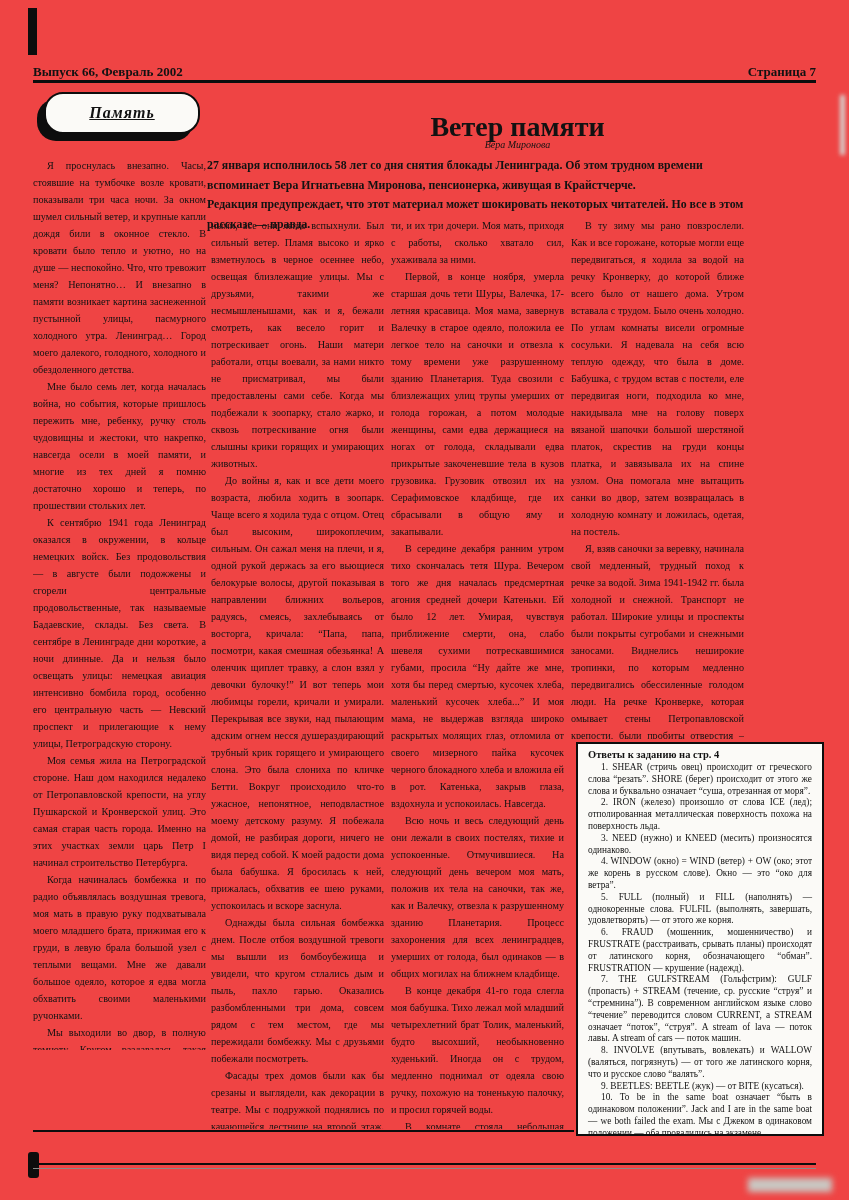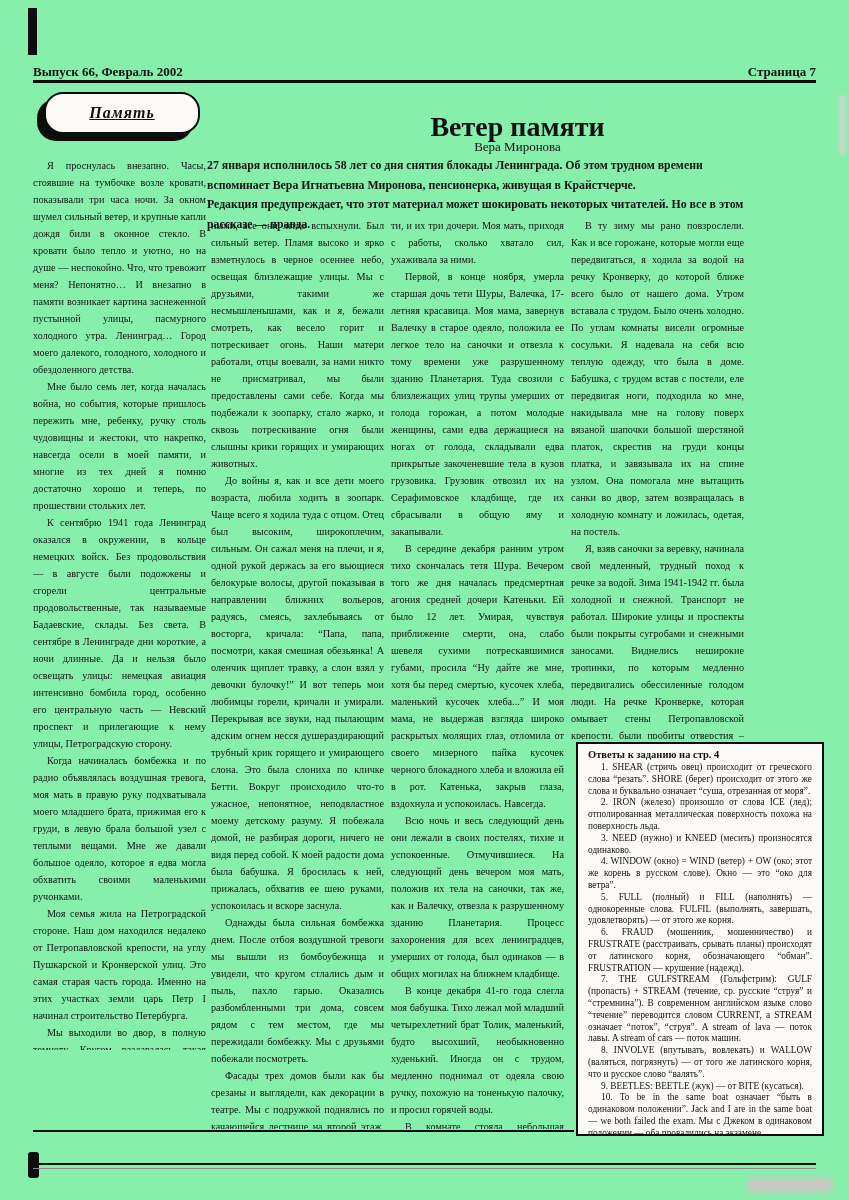--- a/index.html
+++ b/index.html
@@ -1,17 +1,17 @@
 <!DOCTYPE html>
 <html><head>
 <meta charset="utf-8">
 <style>
   html,body{margin:0;padding:0;}
   body{background:#e9e9e7;font-family:"Liberation Serif","DejaVu Serif",serif;color:#121212;}
-  .page{position:relative;width:849px;height:1200px;background:#86efac;margin:0 auto;overflow:hidden;}
+  .page{position:relative;width:849px;height:1200px;background:#ef4444;margin:0 auto;overflow:hidden;}
 
   
   .artifact{position:absolute;background:#0d0d0d;}
   .art-left-top{left:28px;top:8px;width:9px;height:47px;}
   .art-left-bottom{left:28px;top:1152px;width:11px;height:26px;border-radius:3px;}
   .art-right-smudge{left:748px;top:1178px;width:84px;height:14px;background:#c9c7c2;filter:blur(3px);}
   .art-right-edge{left:840px;top:95px;width:5px;height:60px;background:#d6d4cf;filter:blur(2px);}
 
   
   .hdr-issue{position:absolute;left:33px;top:64px;font-size:13px;font-weight:bold;}
@@ -21,21 +21,21 @@
   
   .rubric{position:absolute;left:44px;top:92px;width:152px;height:38px;border:2px solid #0d0d0d;
           border-radius:19px;background:#fbfaf7;box-shadow:-7px 7px 0 #0d0d0d;
           display:flex;align-items:center;justify-content:center;}
   .rubric span{font-style:italic;font-size:16px;font-weight:bold;text-decoration:underline;letter-spacing:1px;}
 
   
   .title{position:absolute;left:225px;top:86px;width:585px;text-align:center;
          font-size:28px;font-weight:bold;line-height:44px;}
   .byline{position:absolute;left:225px;top:139px;width:585px;text-align:center;
-          font-size:13px;}
+          font-style:italic;font-size:10px;}
 
   
   .lede{position:absolute;left:207px;top:156px;width:542px;font-weight:bold;
         font-size:11.8px;line-height:19.5px;text-align:left;}
   .lede p{margin:0;}
 
   
   .col{position:absolute;width:173px;font-size:10.2px;line-height:17px;
        text-align:justify;overflow:hidden;}
   .col p{margin:0;text-indent:14px;}
@@ -82,22 +82,22 @@
 
   <div class="lede">
       <p>27 января исполнилось 58 лет со дня снятия блокады Ленинграда. Об этом трудном времени вспоминает Вера Игнатьевна Миронова, пенсионерка, живущая в Крайстчерче.</p>
       <p>Редакция предупреждает, что этот материал может шокировать некоторых читателей. Но все в этом рассказе — правда.</p>
     </div>
 
   <div class="col col1">
       <p>Я проснулась внезапно. Часы, стоявшие на тумбочке возле кровати, показывали три часа ночи. За окном шумел сильный ветер, и крупные капли дождя били в оконное стекло. В кровати было тепло и уютно, но на душе — неспокойно. Что, что тревожит меня? Непонятно… И внезапно в памяти возникает картина заснеженной пустынной улицы, пасмурного холодного утра. Ленинград… Город моего далекого, голодного, холодного и обездоленного детства.</p>
       <p>Мне было семь лет, когда началась война, но события, которые пришлось пережить мне, ребенку, ручку столь чудовищны и жестоки, что накрепко, навсегда осели в моей памяти, и многие из тех дней я помню достаточно хорошо и теперь, по прошествии стольких лет.</p>
       <p>К сентябрю 1941 года Ленинград оказался в окружении, в кольце немецких войск. Без продовольствия — в августе были подожжены и сгорели центральные продовольственные, так называемые Бадаевские, склады. Без света. В сентябре в Ленинграде дни короткие, а ночи длинные. Да и нельзя было освещать улицы: немецкая авиация интенсивно бомбила город, особенно его центральную часть — Невский проспект и прилегающие к нему улицы, Петроградскую сторону.</p>
+      <p>Моя семья жила на Петроградской стороне. Наш дом находился недалеко от Петропавловской крепости, на углу Пушкарской и Кронверской улиц. Это самая старая часть города. Именно на этих участках земли царь Петр I начинал строительство Петербурга.</p>
       <p>Когда начиналась бомбежка и по радио объявлялась воздушная тревога, моя мать в правую руку подхватывала моего младшего брата, прижимая его к груди, в левую брала большой узел с теплыми вещами. Мне же давали большое одеяло, которое я едва могла обхватить своими маленькими ручонками.</p>
-      <p>Моя семья жила на Петроградской стороне. Наш дом находился недалеко от Петропавловской крепости, на углу Пушкарской и Кронверской улиц. Это самая старая часть города. Именно на этих участках земли царь Петр I начинал строительство Петербурга.</p>
       <p>Мы выходили во двор, в полную темноту. Кругом раздавалась такая какофония звуков — свист летящих снарядов, разрывы бомб, вой сирены, что от страха, теряя разум, я падала на одеяло, зарывалась лицом в него и застывала. Мать наощупь находила меня, хватала за шиворот, встряхивала, какое-то время держала меня на весу и, убедившись, что я стою на ногах, слегка подталкивала меня, заставляя идти вперед.</p>
     </div>
   <div class="col col2 cont">
       <p>ными, все они легко вспыхнули. Был сильный ветер. Пламя высоко и ярко взметнулось в черное осеннее небо, освещая близлежащие улицы. Мы с друзьями, такими же несмышленышами, как и я, бежали смотреть, как весело горит и потрескивает огонь. Наши матери работали, отцы воевали, за нами никто не присматривал, мы были предоставлены сами себе. Когда мы подбежали к зоопарку, стало жарко, и сквозь потрескивание огня были слышны крики горящих и умирающих животных.</p>
       <p>До войны я, как и все дети моего возраста, любила ходить в зоопарк. Чаще всего я ходила туда с отцом. Отец был высоким, широкоплечим, сильным. Он сажал меня на плечи, и я, одной рукой держась за его вьющиеся белокурые волосы, другой показывая в направлении ближних вольеров, радуясь, смеясь, захлебываясь от восторга, кричала: “Папа, папа, посмотри, какая смешная обезьянка! А оленчик щиплет травку, а слон взял у девочки булочку!” И вот теперь мои любимцы горели, кричали и умирали. Перекрывая все звуки, над пылающим адским огнем несся душераздирающий трубный крик горящего и умирающего слона. Это была слониха по кличке Бетти. Вокруг происходило что-то ужасное, непонятное, неподвластное моему детскому разуму. Я побежала домой, не разбирая дороги, ничего не видя перед собой. К моей радости дома была бабушка. Я бросилась к ней, прижалась, обхватив ее шею руками, успокоилась и вскоре заснула.</p>
       <p>Однажды была сильная бомбежка днем. После отбоя воздушной тревоги мы вышли из бомбоубежища и увидели, что кругом стлались дым и пыль, пахло гарью. Оказались разбомбленными три дома, совсем рядом с тем местом, где мы пережидали бомбежку. Мы с друзьями побежали посмотреть.</p>
       <p>Фасады трех домов были как бы срезаны и выглядели, как декорации в театре. Мы с подружкой поднялись по качающейся лестнице на второй этаж. Перед нами была комната. В углу у стенки стояла кровать, на которой лежала женщина, раскинув руки и свесив ноги на пол. На полу у ее ног лежал маленький ребенок, сжавшись в комочек и подогнув под себя ножки. Нам показалось, что женщина хочет встать. Мы подбежали к ней с желанием помочь, протянули к ней руки, дотрагиваясь до нее. Она была еще теплой, но ее широко раскрытые глаза безучастно смотрели в потолок. Тогда мы осознали, что она мертва. Мертвым был и малыш, лежащий на полу у ее ног. Ужас охватил нас. Тогда, осенью 1941 года, мы еще боялись смерти. Мы сбежали вниз по шатающейся лестнице, чудом не сломав себе ноги. В дальнейшем я уже не бегала смотреть на разбитые и разрушенные дома.</p>
     </div>
   <div class="col col3 cont">
       <p>ти, и их три дочери. Моя мать, приходя с работы, сколько хватало сил, ухаживала за ними.</p>

